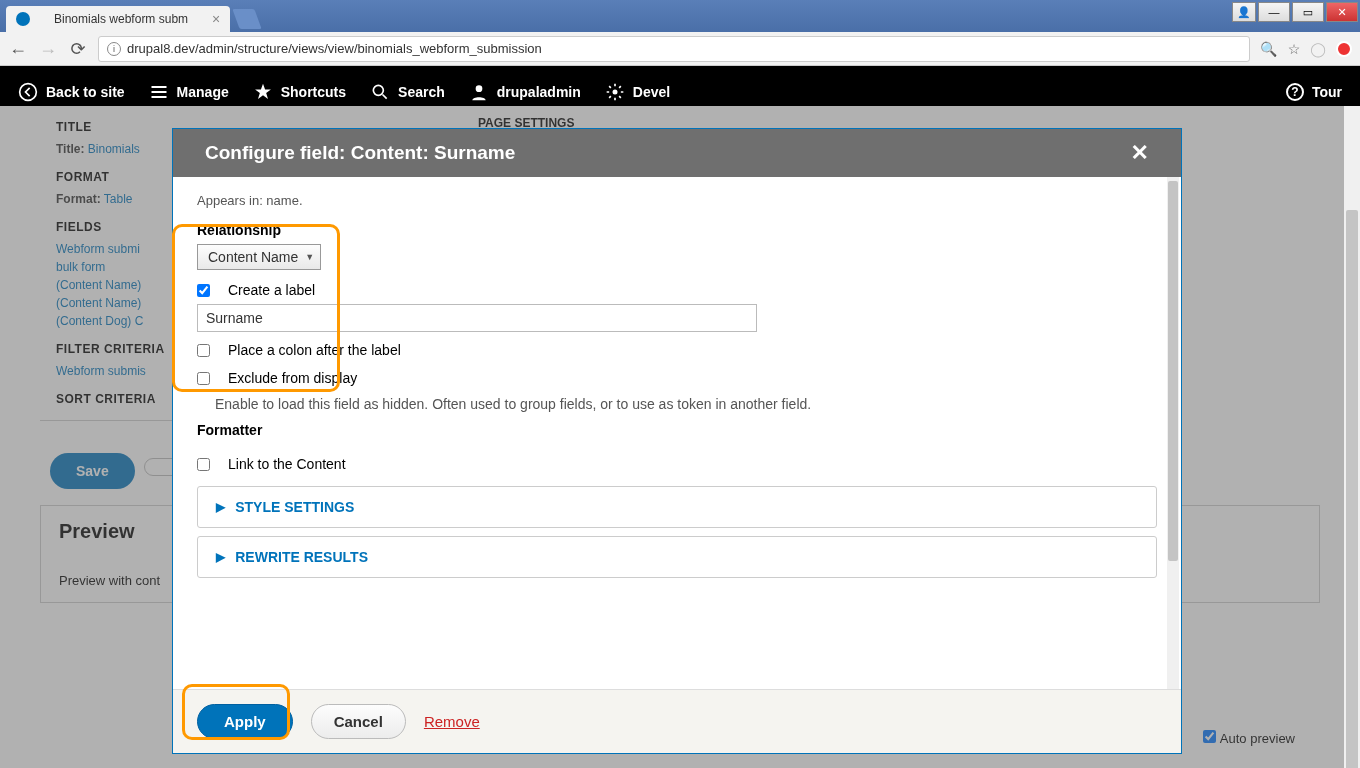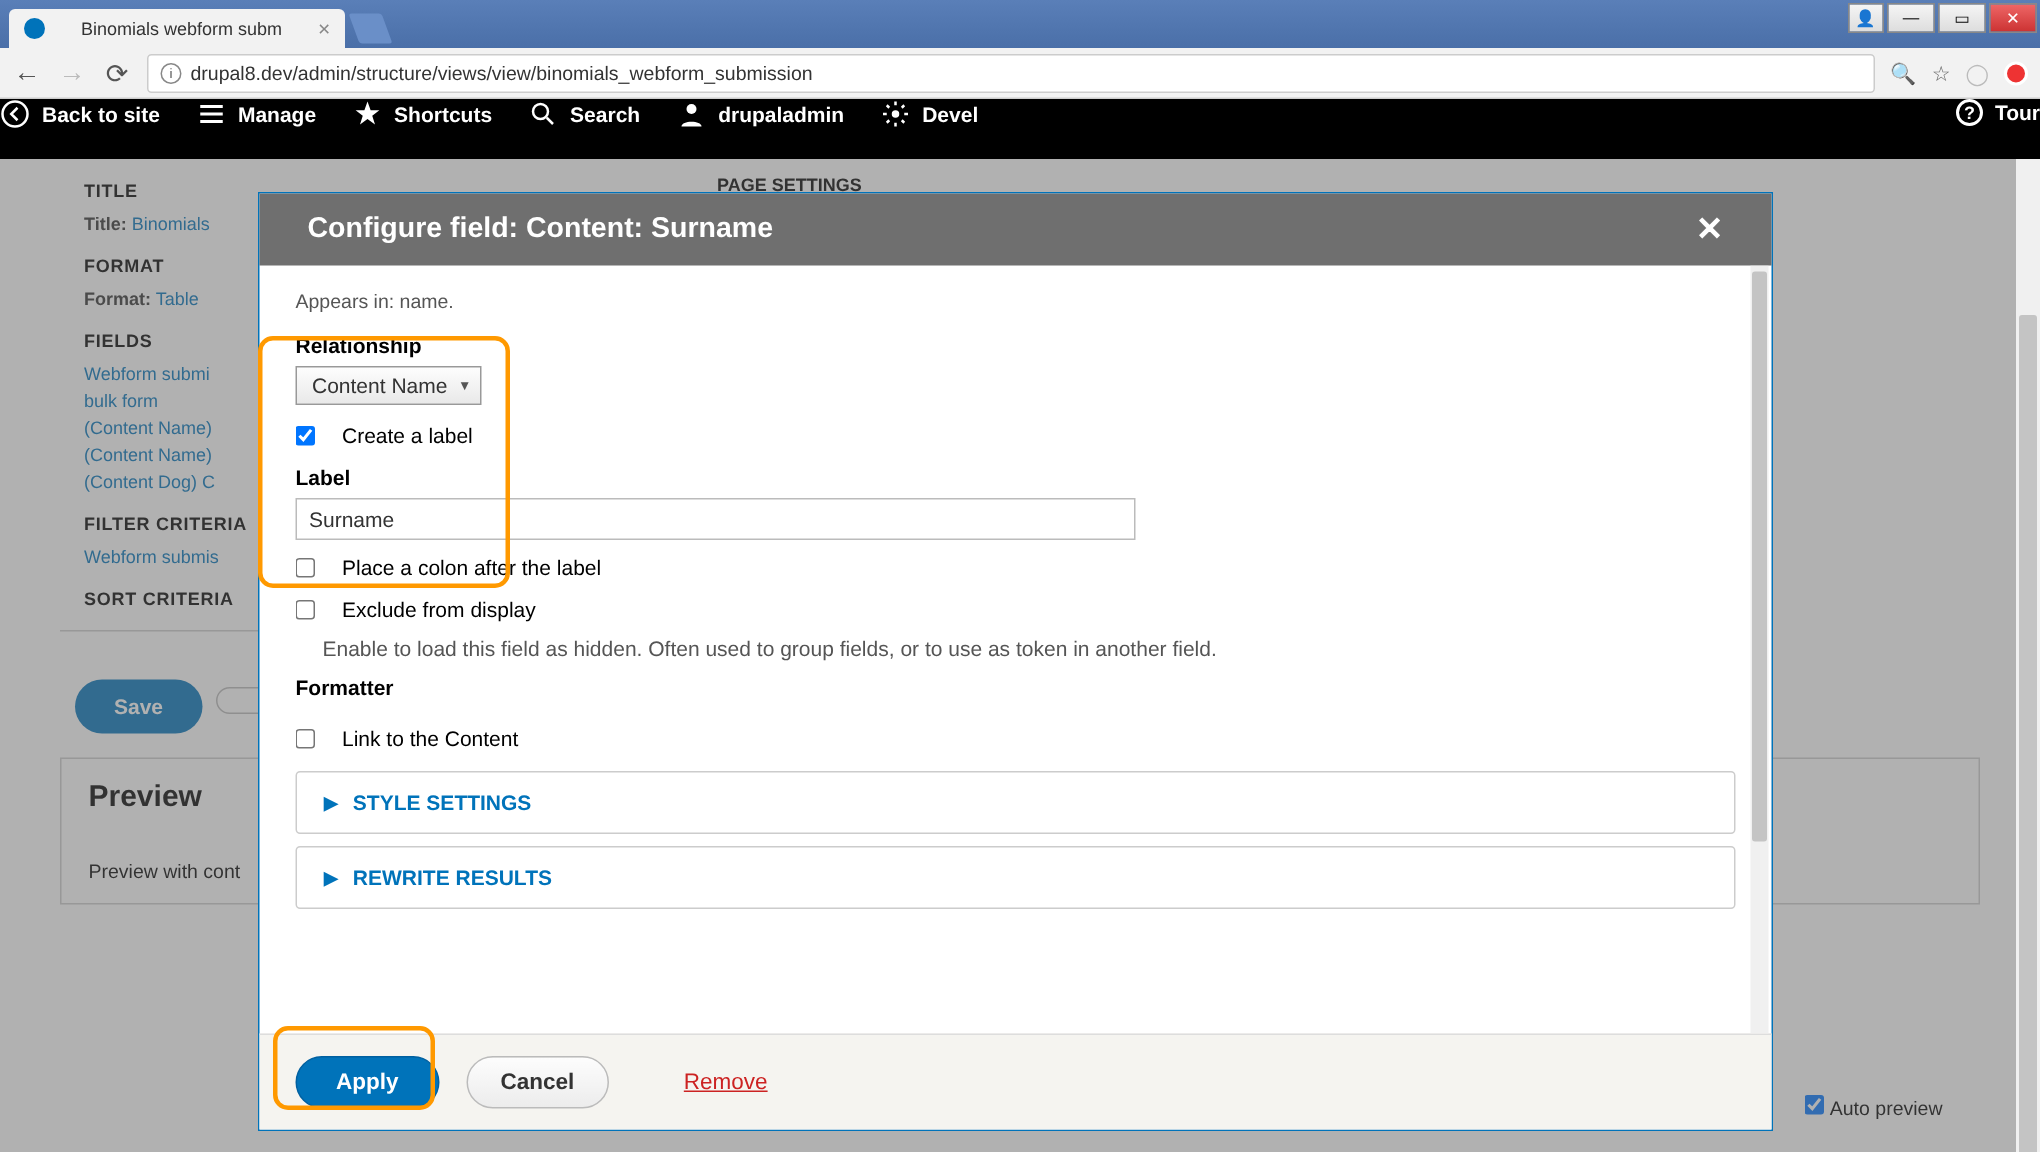--- a/index.html
+++ b/index.html
@@ -19,21 +19,21 @@
 
   .url-bar { height:34px; background:#f2f2f2; border-bottom:1px solid #ccc; display:flex; align-items:center; padding:0 8px; gap:10px;}
   .nav-arrow { width:20px;height:20px; display:flex;align-items:center;justify-content:center; color:#555; font-size:18px;}
   .omnibox { flex:1; height:26px; border:1px solid #ccc; border-radius:3px; background:#fff; display:flex; align-items:center; padding:0 8px; font-size:13px; color:#333; gap:6px;}
   .omnibox .info-i { width:14px;height:14px; border:1px solid #888; border-radius:50%; display:flex;align-items:center;justify-content:center; font-size:9px; color:#555;}
   .url-icons { display:flex; gap:10px; align-items:center;}
   .url-icons span { font-size:14px; color:#666;}
   .abp { width:16px;height:16px; background:#e33; border-radius:50%; border:2px solid #fff;}
 
   
-  .drupal-toolbar { height:52px; background:#000; color:#fff; display:flex; align-items:flex-start; padding:0 0; gap:24px; font-size:14px; font-weight:bold;}
+  .drupal-toolbar { height:52px; background:#000; color:#fff; display:flex; align-items:center; padding:0 18px; gap:24px; font-size:14px; font-weight:bold;}
   .tb-item { display:flex; align-items:center; gap:8px;}
   .tb-icon { width:20px;height:20px; fill:#fff;}
   .tb-right { margin-left:auto; display:flex; align-items:center; gap:8px;}
   .qicon { width:18px;height:18px; border:2px solid #fff; border-radius:50%; display:flex;align-items:center;justify-content:center; font-size:12px;}
 
   
   .page-body { position:absolute; top:106px; left:0; right:0; bottom:0; background:#fff; padding:0 40px;}
   .views-panel { border:1px solid #ccc; padding:8px 16px; margin-right:20px; }
   .vp-label { font-size:12px; font-weight:bold; text-transform:uppercase; letter-spacing:0.5px; padding:6px 0;}
   .vp-row { font-size:12px; color:#333; padding:2px 0;}
@@ -59,21 +59,21 @@
   .select-like::after { content:"▼"; font-size:9px; color:#555; position:absolute; right:6px;}
   .select-wide { border:1px solid #999; background:linear-gradient(#fdfdfd,#e9e9e9); padding:5px 8px; width:190px; font-size:14px; display:flex; justify-content:space-between;}
   .chk-row { display:flex; align-items:center; gap:18px; font-size:14px; padding:6px 0;}
   .txt-input { border:1px solid #bbb; padding:5px 8px; width:560px; font-size:14px; background:#fff; color:#333;}
   .helptxt { color:#555; font-size:14px; padding:4px 0 10px 18px;}
   .fieldset-collapsed { border:1px solid #ccc; border-radius:3px; padding:12px 18px; margin:8px 0; display:flex; align-items:center; gap:10px; font-weight:bold; font-size:14px; color:#0073ba;}
   .fieldset-collapsed .tri { color:#0073ba; font-size:12px;}
   .modal-footer { border-top:1px solid #ddd; background:#f5f4f0; padding:14px 24px; display:flex; align-items:center; gap:18px;}
   .btn-primary { background:#0073ba; color:#fff; border:1px solid #0060a0; border-radius:30px; padding:8px 26px; font-size:15px; font-weight:bold;}
   .btn-secondary { background:linear-gradient(#fdfdfd,#ececec); color:#333; border:1px solid #bbb; border-radius:30px; padding:8px 22px; font-size:15px; font-weight:bold;}
-  .lnk-remove { color:#c22; text-decoration:underline; font-size:15px;margin-left:32px;}
+  .lnk-remove { color:#c22; text-decoration:underline; font-size:15px;}
   .hl-orange { border:3px solid #f90; border-radius:10px;}
   .hl1 { position:absolute; pointer-events:none;}
   .scroll-thumb { position:absolute; right:2px; top:0; width:12px; bottom:0; background:#f0f0f0;}
   .scroll-thumb::before { content:""; position:absolute; top:4px; left:1px; right:1px; height:380px; background:#c4c4c4; border-radius:2px;}
   .body-scrollbar { position:absolute; right:0; top:106px; bottom:0; width:16px; background:#f0f0f0;}
   .body-scrollbar::before { content:""; position:absolute; top:104px; left:2px; right:2px; height:560px; background:#c4c4c4; border-radius:2px;}
 </style>
 </head>
 <body>
 
@@ -199,21 +199,20 @@
     <label class="form-label">Relationship</label>
     <div class="select-like">
         <span>Content Name</span>
       </div>
 
     <div class="chk-row" style="padding-top:12px">
       <input type="checkbox" checked="" style="">
       <span>Create a label</span>
     </div>
 
-    <label class="form-label" style="padding-top:6px">Label</label>
     <input class="txt-input" value="Surname" style="">
 
     <div class="chk-row" style="padding-top:10px">
       <input type="checkbox" style="">
       <span>Place a colon after the label</span>
     </div>
 
     <div class="chk-row">
       <input type="checkbox" style="">
       <span>Exclude from display</span>

